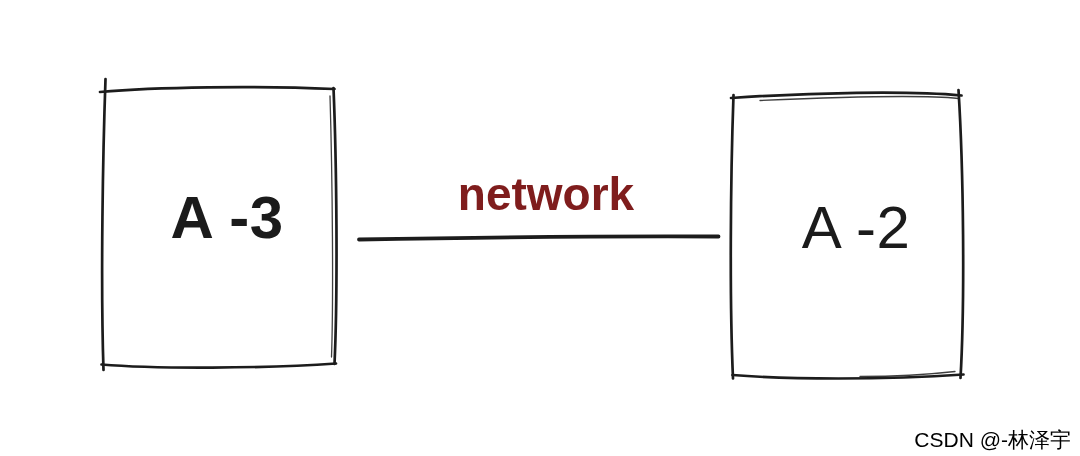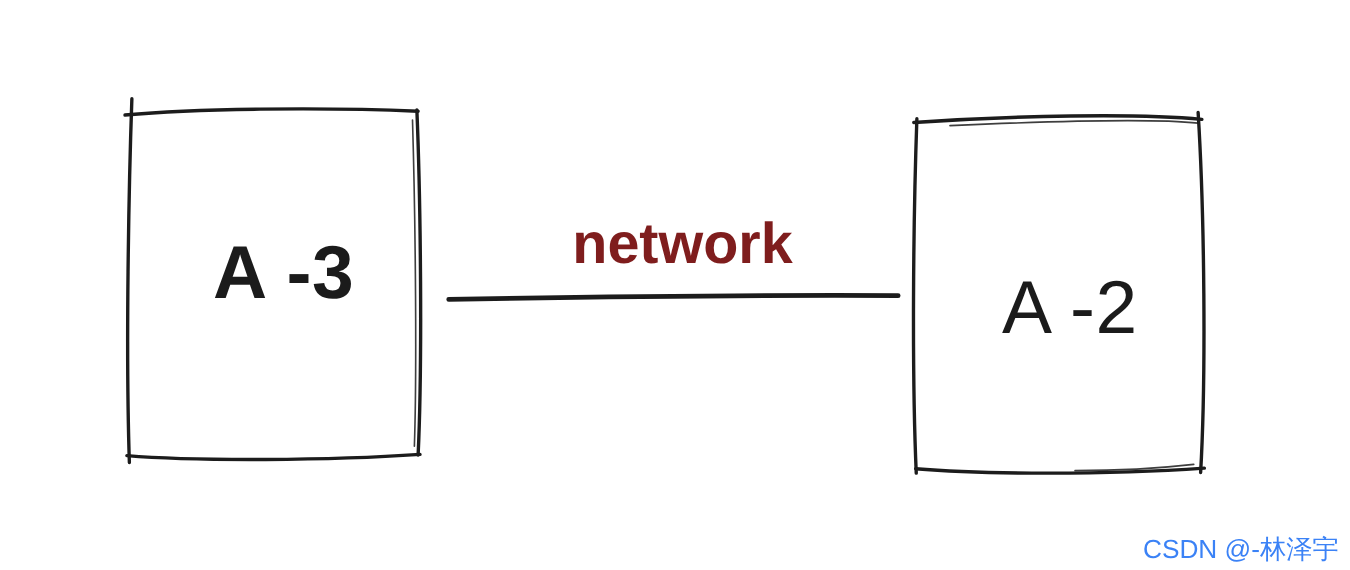--- a/index.html
+++ b/index.html
@@ -35,21 +35,21 @@
     color: #7f1d1d;
     font-size: 46px;
     line-height: 46px;
     font-weight: bold;
     text-align: center;
     white-space: nowrap;
   }
   .watermark {
     position: absolute;
     right: 9px; bottom: 3px;
-    color: #3b82f6;
+    color: #000000;
     font-size: 21px;
     line-height: 26px;
     white-space: nowrap;
   }
 </style>
 </head>
 <body>
 
 <div class="canvas">
 
@@ -74,19 +74,19 @@
       </g>
 
       <g>
         <path d="M 359 239.5 C 470 237.5, 610 236, 718.5 236.5" stroke-width="3.8"></path>
       </g>
     </g>
   </svg>
 
   <div class="node-label bold" style="left:107px; top:188px; width:240px;">A -3</div>
 
-  <div class="node-label regular" style="left:736px; top:216px; width:240px;">A -2</div>
+  <div class="node-label regular" style="left:736px; top:198px; width:240px;">A -2</div>
 
   <div class="edge-label">network</div>
 
   <div class="watermark">CSDN @-林泽宇</div>
 
 </div>
 
 </body></html>

